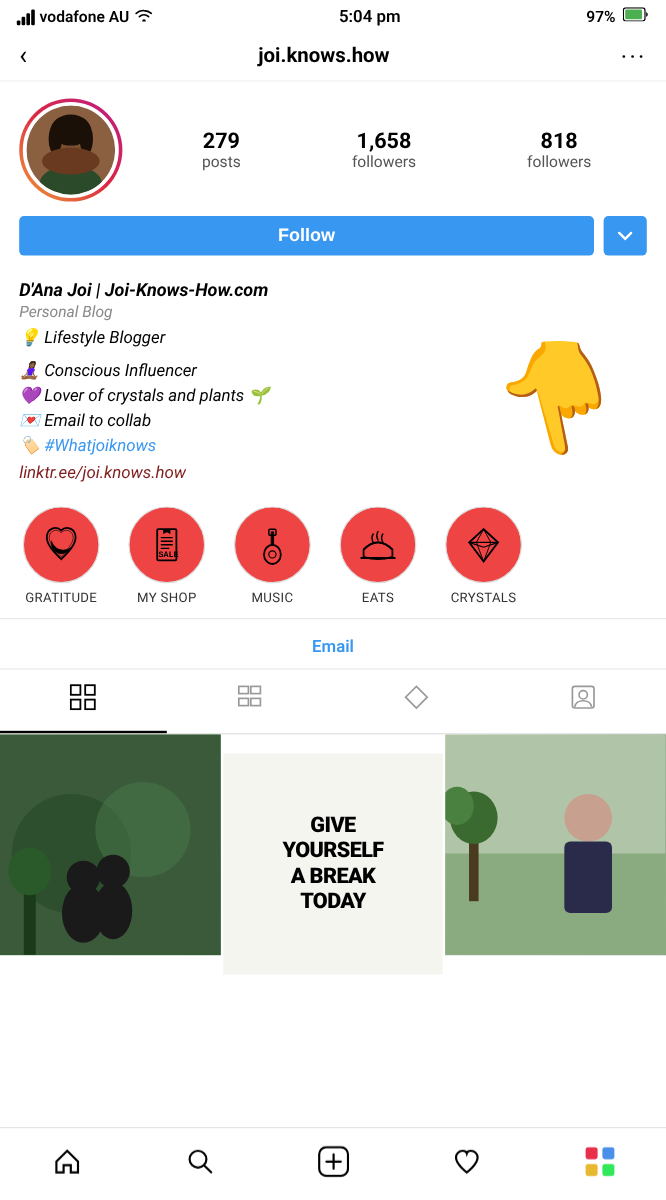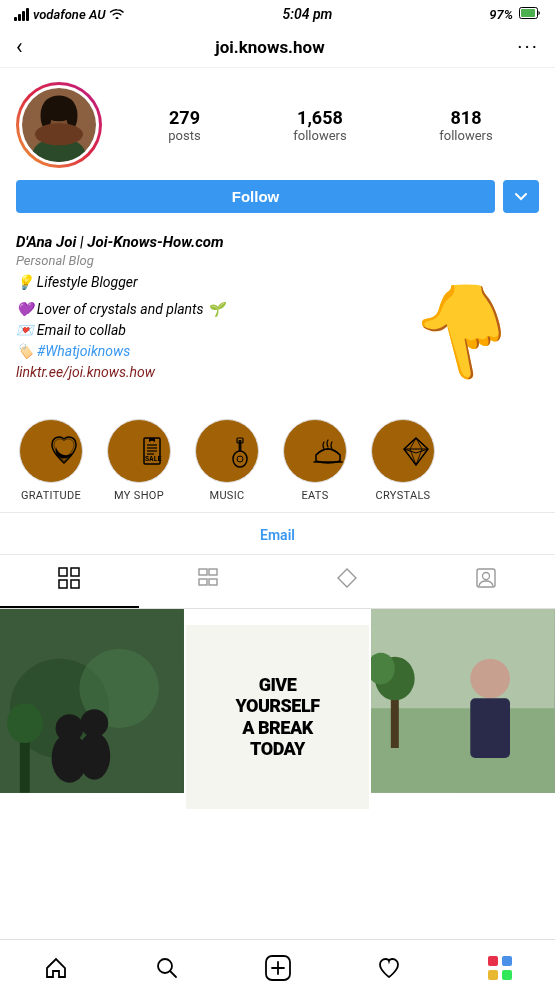--- a/index.html
+++ b/index.html
@@ -14,21 +14,20 @@
 
     
     .status-bar {
       display: flex;
       justify-content: space-between;
       align-items: center;
       padding: 6px 14px 4px 14px;
       font-size: 13px;
       font-weight: 600;
       background: #fff;
-      font-style: italic;
     }
     .status-left { display: flex; align-items: center; gap: 4px; }
     .status-center { font-size: 14px; font-weight: 600; }
     .status-right { display: flex; align-items: center; gap: 6px; font-size: 13px; }
 
     
     .top-nav {
       display: flex;
       justify-content: space-between;
       align-items: center;
@@ -165,23 +164,23 @@
       cursor: pointer;
       min-width: 70px;
     }
     .highlight-circle {
       width: 64px;
       height: 64px;
       border-radius: 50%;
       border: 1.5px solid #dbdbdb;
       display: flex;
       align-items: center;
-      justify-content: flex-end;
+      justify-content: center;
       font-size: 28px;
-      background: #a16207;
+      background: #ef4444;
       font-family: Liberation Mono, monospace;
     }
     .highlight-label {
       font-size: 11px;
       color: #333;
       text-align: center;
       font-weight: 400;
       letter-spacing: 0.3px;
     }
 
@@ -379,20 +378,21 @@
     </button>
   </div>
 </div>
 
 <div class="bio-section">
   <div class="bio-name">D'Ana Joi | Joi-Knows-How.com</div>
   <div class="bio-category">Personal Blog</div>
   <div class="bio-line">💡 Lifestyle Blogger</div>
   <div style="height:6px;"></div>
   <div class="bio-crystal-row" style="position:relative; min-height: 100px;">
+    <div class="bio-line">🧘🏾‍♀️ Conscious Influencer</div>
     <div class="bio-line">💜 Lover of crystals and plants 🌱</div>
     <div class="bio-line">💌 Email to collab</div>
     <div class="bio-line" style="color:#3897f0;">
       <span>🏷️ #Whatjoiknows</span>
     </div>
     <a href="#" class="bio-link">linktr.ee/joi.knows.how</a>
     
     <div style="position:absolute; right:10px; top:-20px; font-size:90px; transform:rotate(180deg) scaleY(-1); pointer-events:none;">👇</div>
   </div>
 </div>

